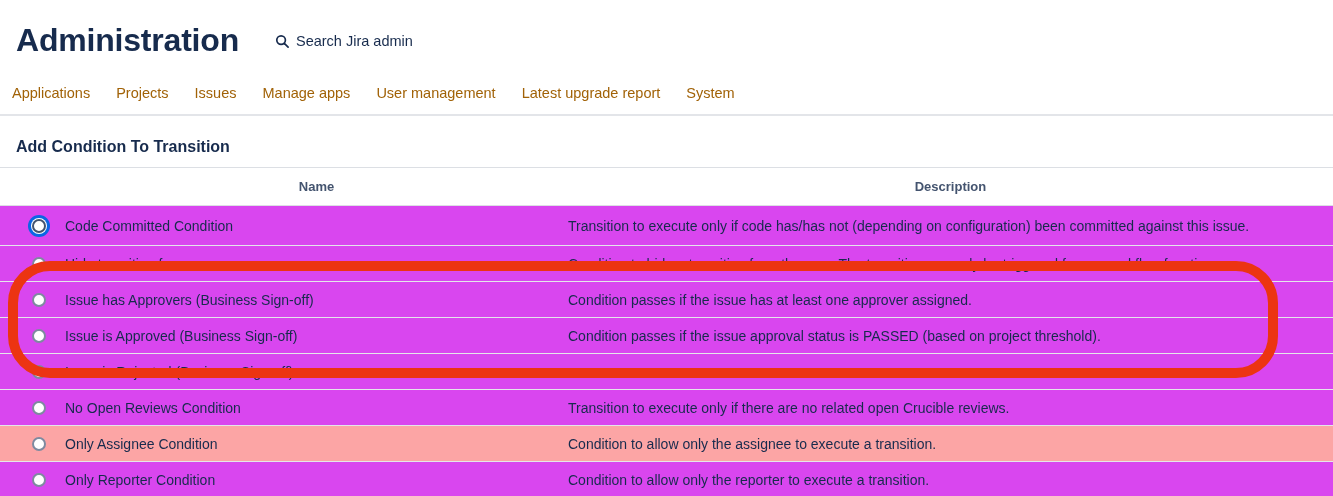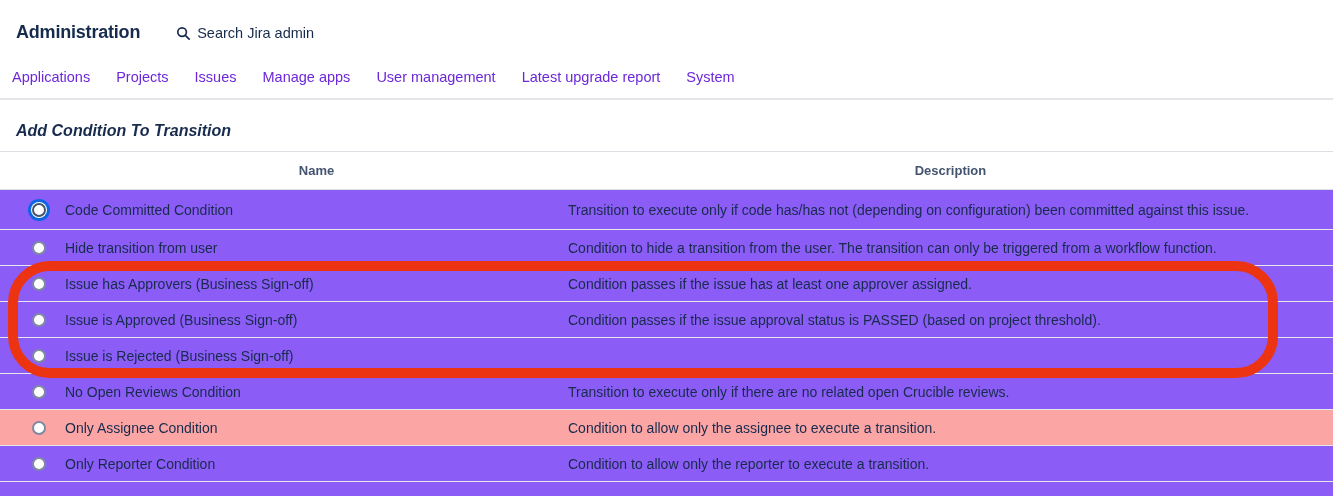--- a/index.html
+++ b/index.html
@@ -12,21 +12,21 @@
     overflow: hidden;
     position: relative;
   }
   
   .app-header {
     display: flex;
     align-items: center;
     padding: 22px 16px 0 16px;
   }
   .app-title {
-    font-size: 18px;
+    font-size: 32px;
     font-weight: 700;
     letter-spacing: -0.2px;
     color: #172B4D;
   }
   .search {
     display: flex;
     align-items: flex-end;
     margin-left: 36px;
     gap: 6px;
     cursor: pointer;
@@ -34,49 +34,48 @@
   .search svg { display: block; }
   .search-label { font-size: 14.5px; color: #172B4D; }
   
   .admin-nav {
     display: flex;
     gap: 26px;
     padding: 26px 12px 13px 12px;
     border-bottom: 2px solid #E3E5E9;
     font-size: 14.5px;
   }
-  .nav-item { color: #6d28d9; cursor: pointer; white-space: nowrap; }
+  .nav-item { color: #a16207; cursor: pointer; white-space: nowrap; }
   
   .page-heading {
     font-size: 16px;
     font-weight: 700;
     color: #172B4D;
     padding: 22px 16px 11px 16px;
     border-bottom: 1px solid #DCDFE4;
-    font-style: italic;
   }
   
   .cond-table { width: 100%; }
   .t-row {
     display: grid;
     grid-template-columns: 65px 503px 1fr;
     align-items: center;
     border-bottom: 1px solid #E4E6EA;
   }
   .t-head {
     height: 38px;
     border-bottom: 1px solid #DCDFE4;
     text-align: center;
   }
   .t-head .col-label {
     font-size: 13px;
     font-weight: 700;
     color: #44546F;
   }
-  .t-body .t-row { height: 36px; background: #8b5cf6; }
+  .t-body .t-row { height: 36px; background: #d946ef; }
   .t-body .t-row:first-child { height: 40px; }
   .t-body .t-row.striped { background: #fca5a5; }
   .radio-cell { padding-left: 32px; display: flex; align-items: center; }
   .radio {
     width: 14px; height: 14px;
     border: 2px solid #7E8AA0;
     border-radius: 50%;
     background: #fff;
     cursor: pointer;
   }

